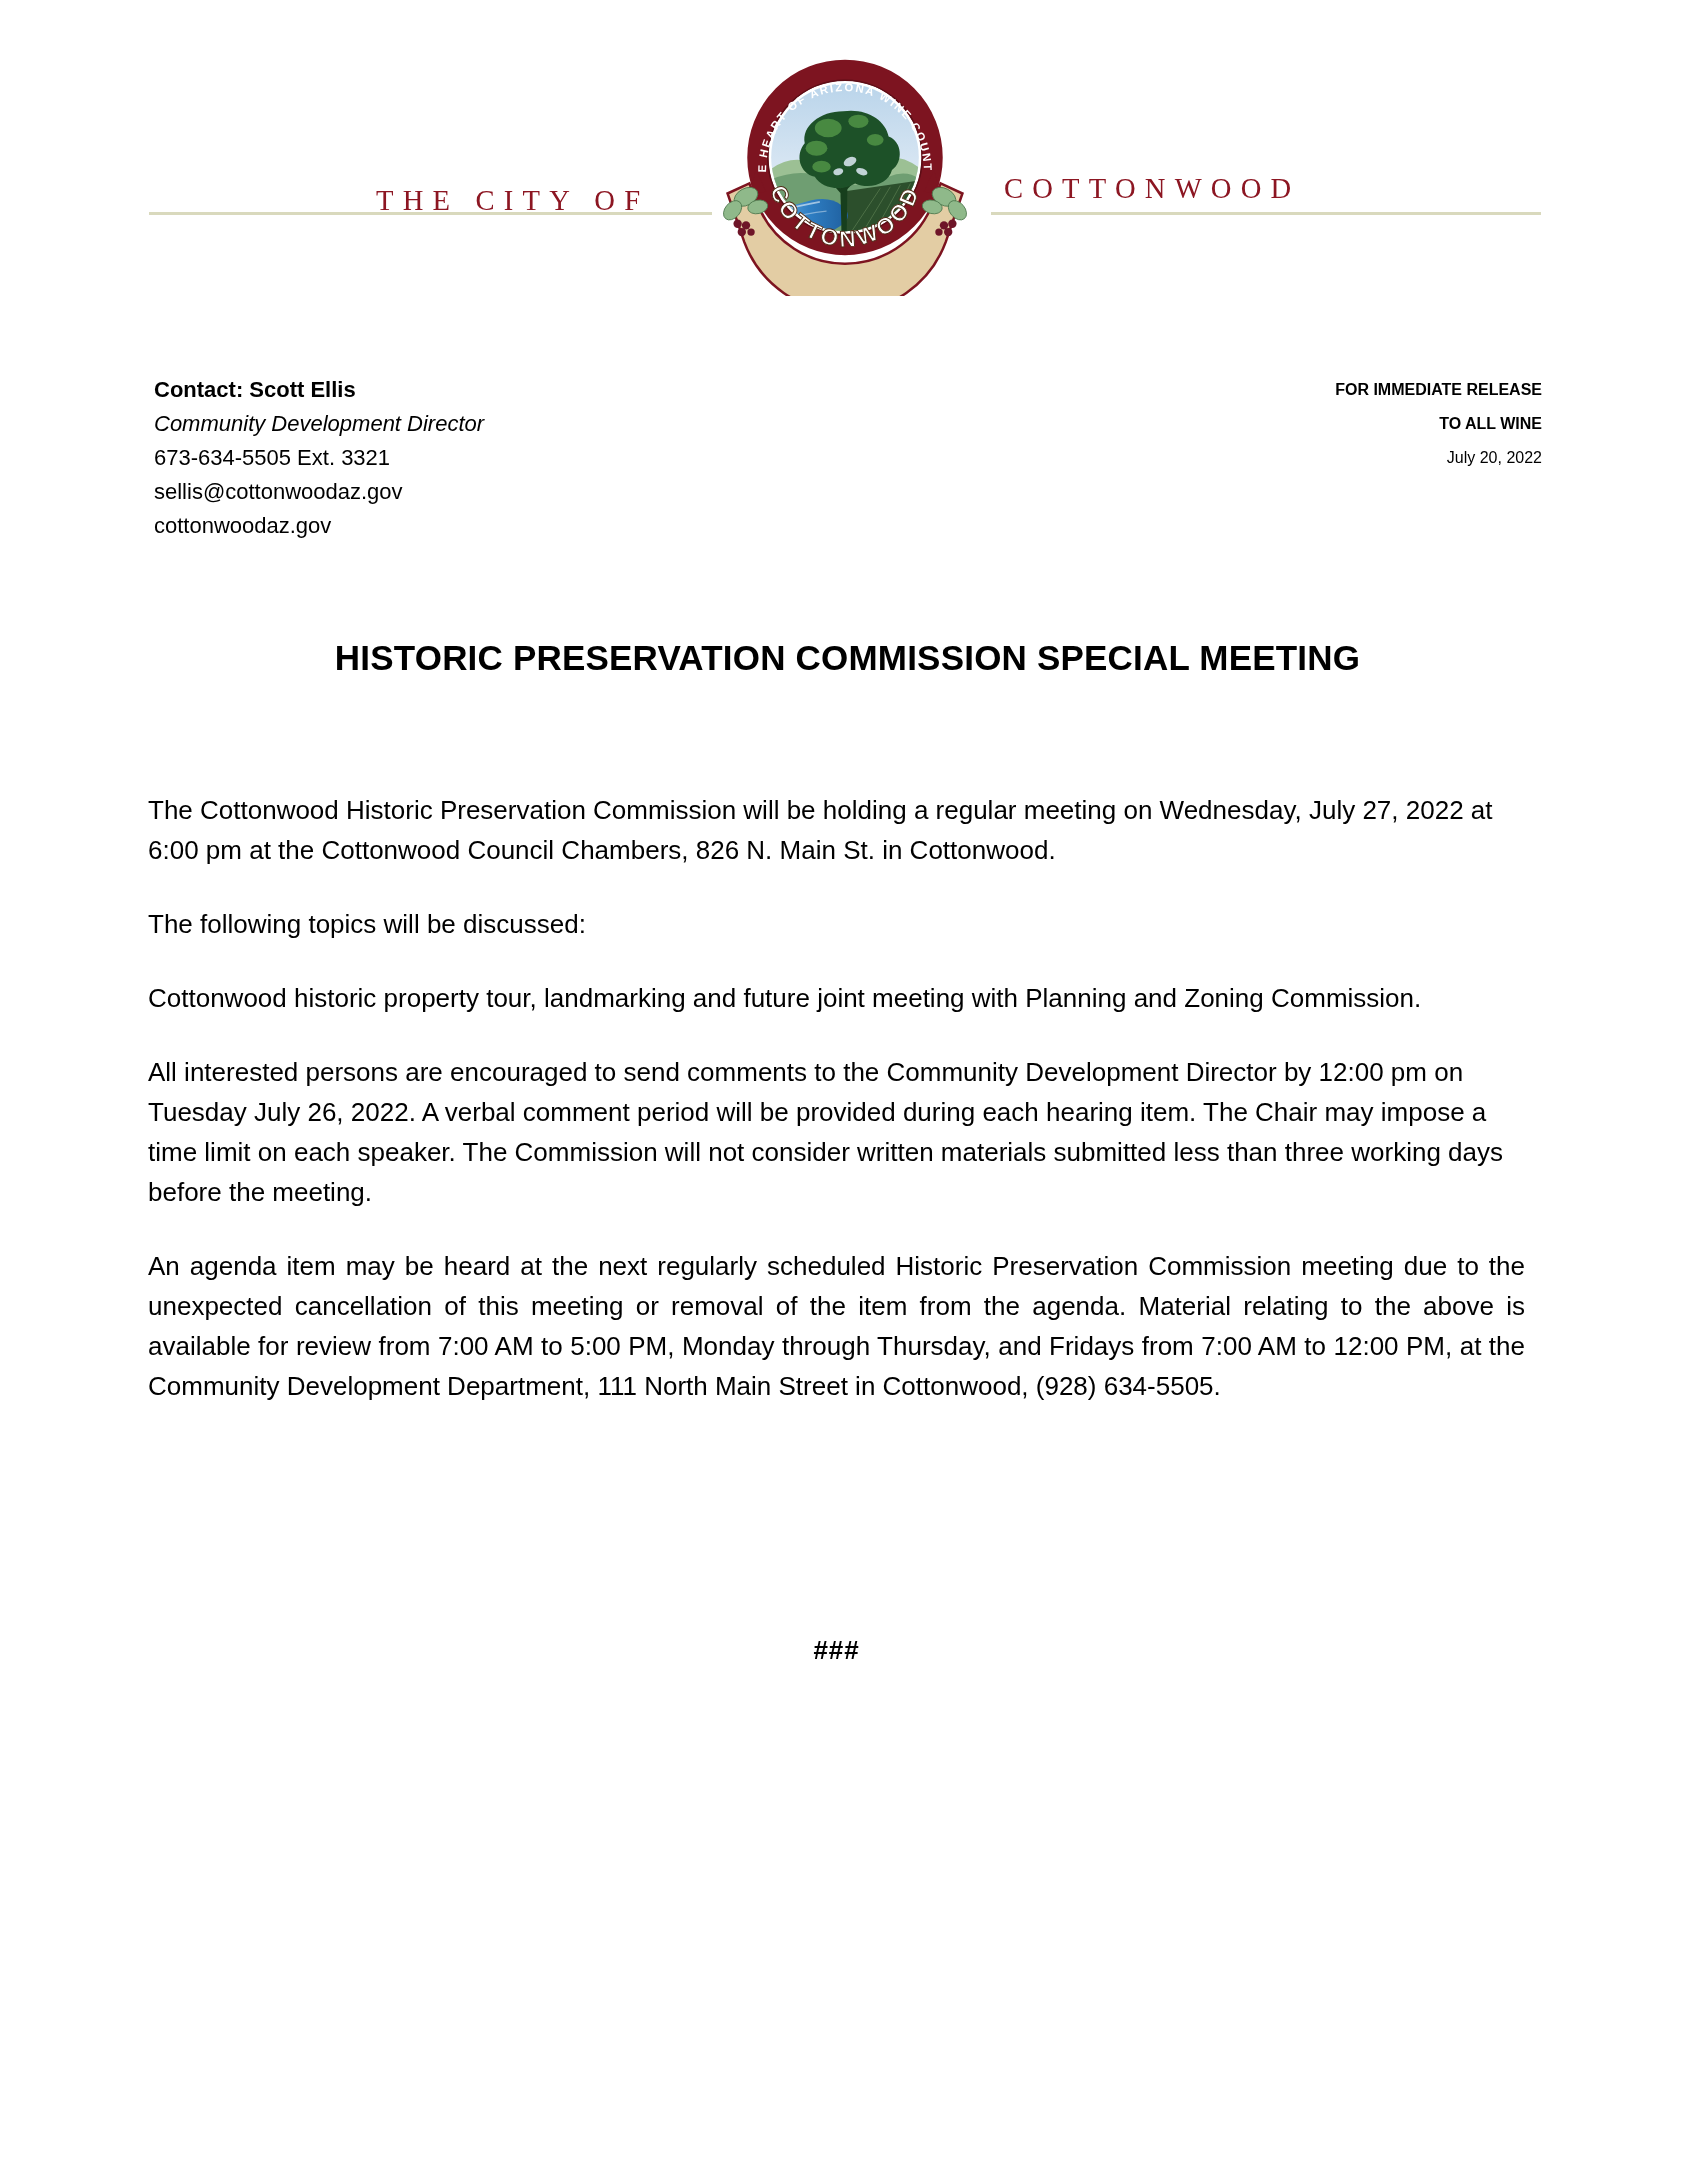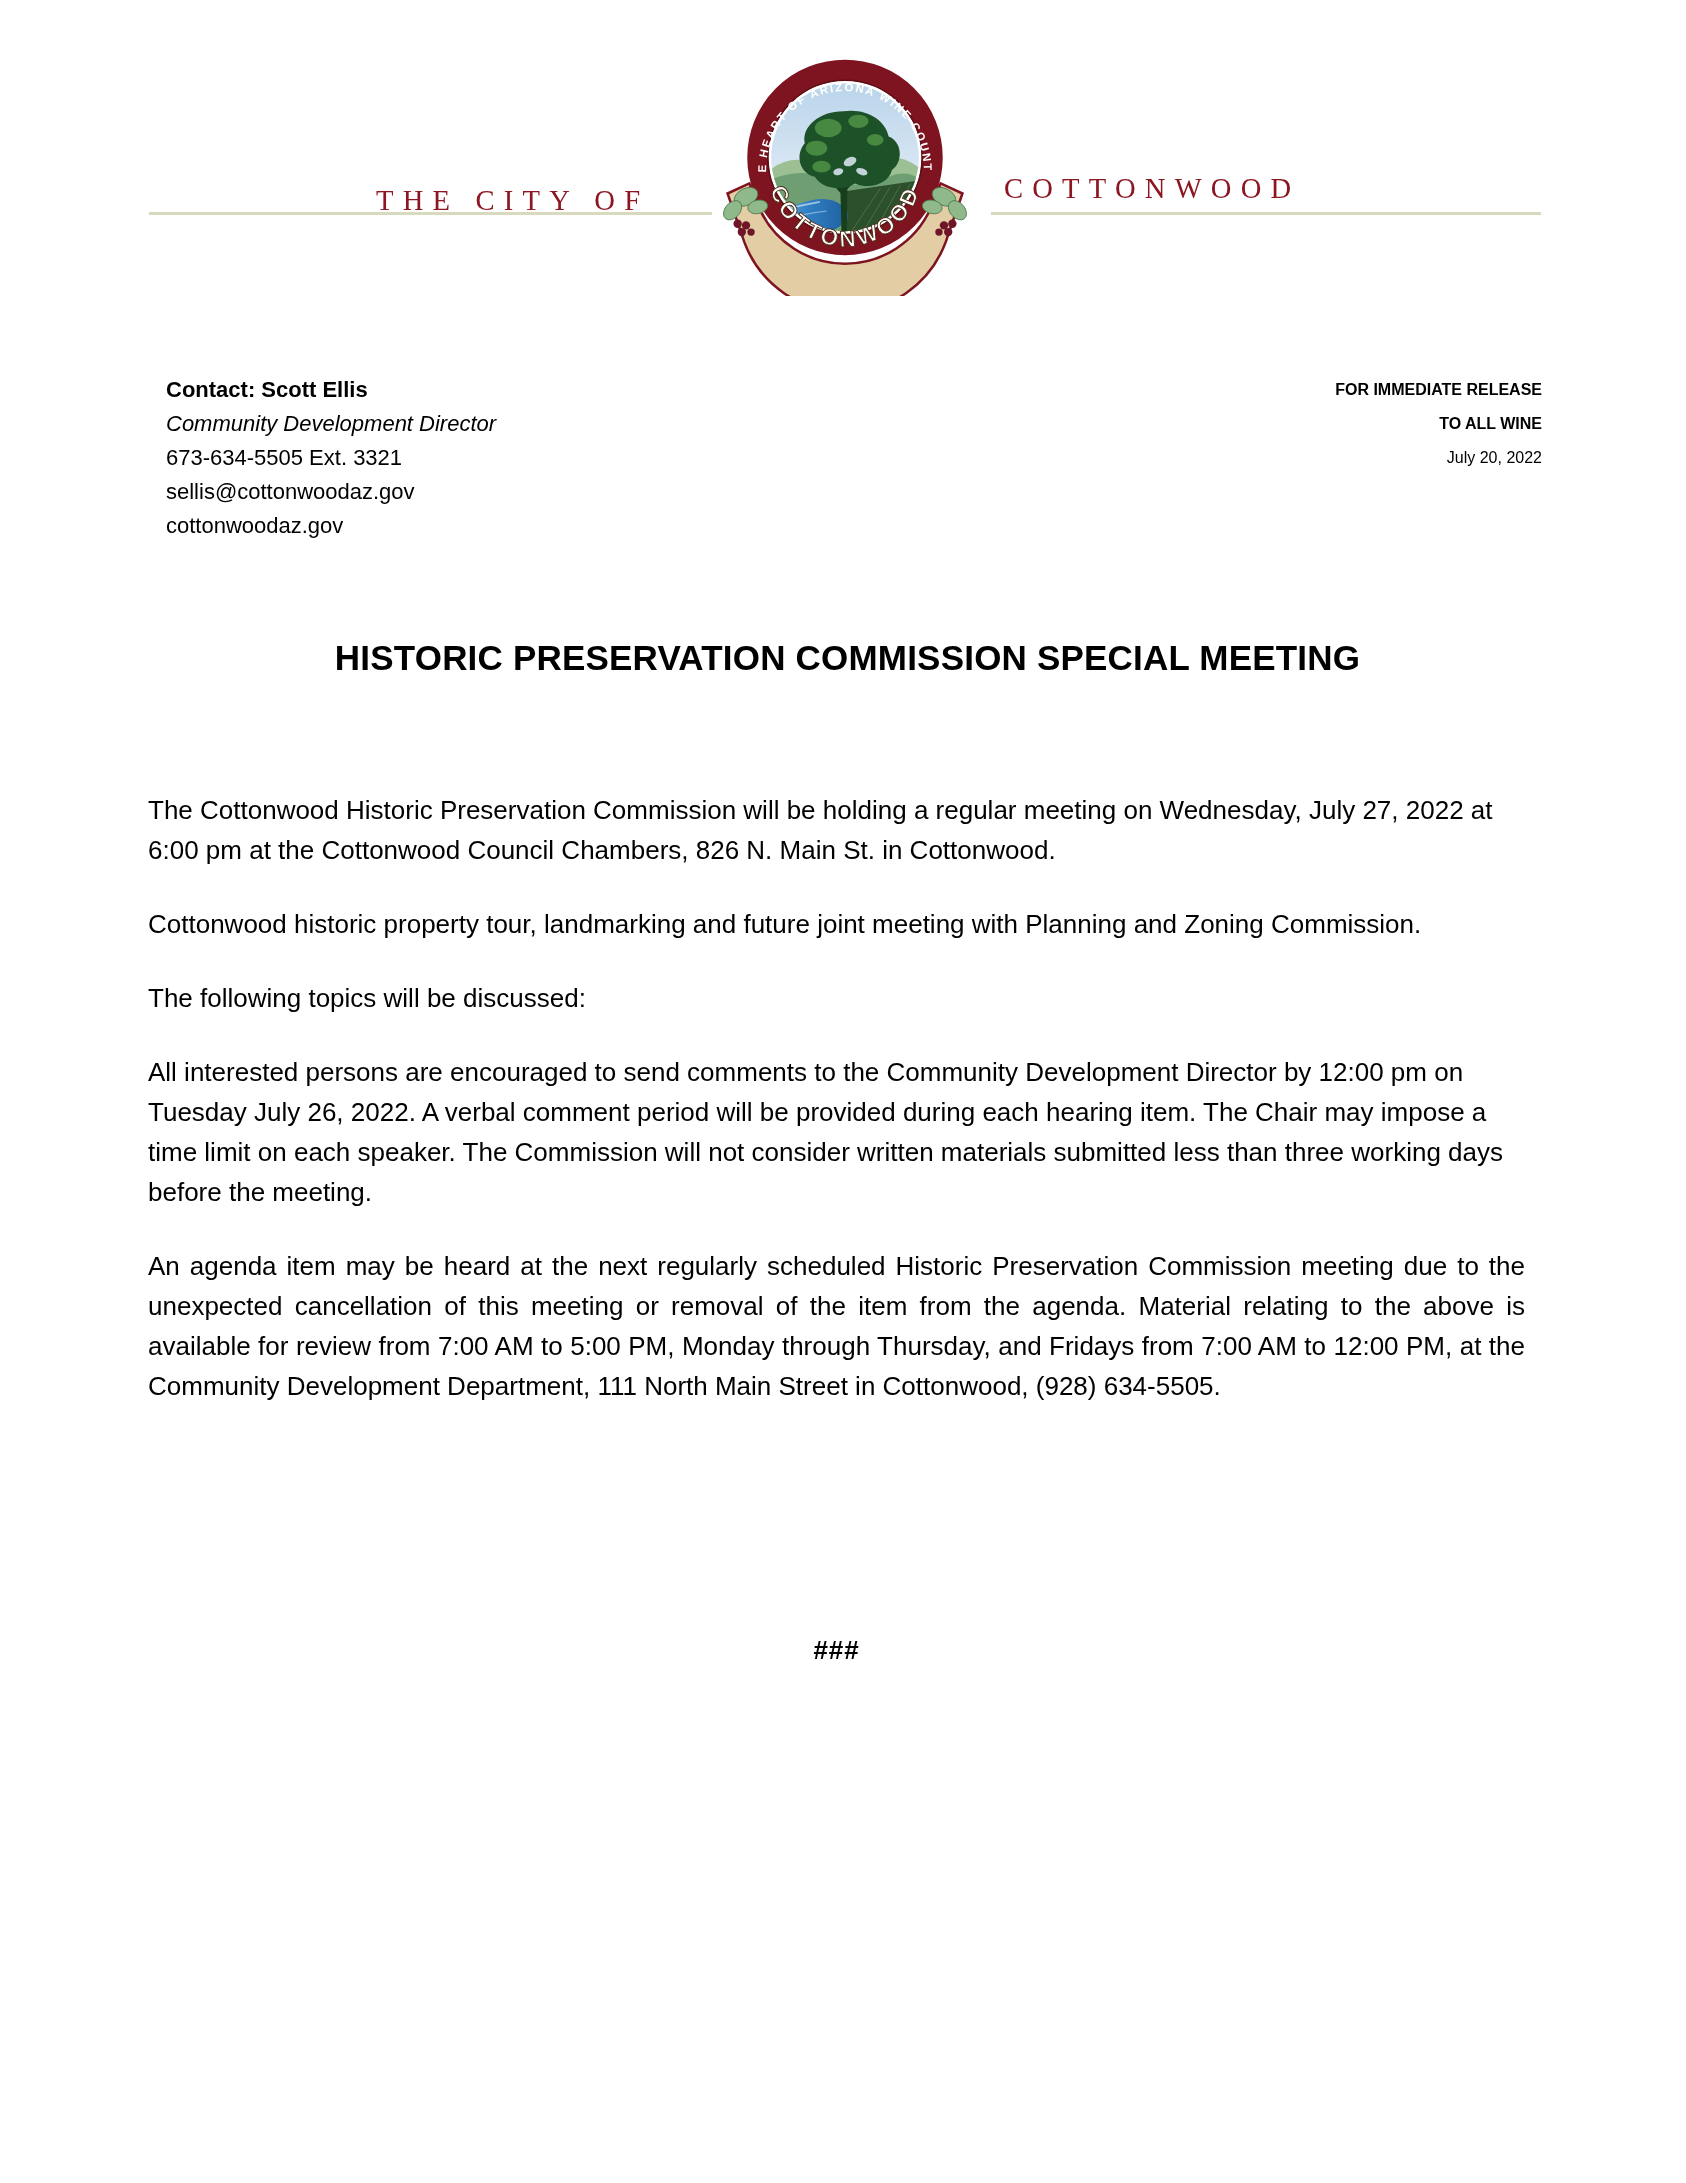--- a/index.html
+++ b/index.html
@@ -65,21 +65,21 @@
 
   
   .contact {
     position: absolute;
     left: 154px;
     top: 373px;
     font-size: 22px;
     line-height: 34px;
     color: #000;
   }
-  .contact div { white-space: nowrap; margin-left: 12px; }
+  .contact div { white-space: nowrap; }
   .c-name { font-weight: bold; }
   .c-title { font-style: italic; }
 
   .release {
     position: absolute;
     right: 145px;
     top: 373px;
     font-size: 16px;
     line-height: 34px;
     text-align: right;
@@ -275,22 +275,22 @@
   <div class="release">
     <div class="r-strong">FOR IMMEDIATE RELEASE</div>
     <div class="r-strong">TO ALL WINE</div>
     <div>July 20, 2022</div>
   </div>
 
   <div class="doc-title">HISTORIC PRESERVATION COMMISSION SPECIAL MEETING</div>
 
   <div class="body-wrap">
     <p>The Cottonwood Historic Preservation Commission will be holding a regular meeting on Wednesday, July 27, 2022 at 6:00 pm at the Cottonwood Council Chambers, 826 N. Main St. in Cottonwood.</p>
+    <p>The following topics will be discussed:</p>
     <p>Cottonwood historic property tour, landmarking and future joint meeting with Planning and Zoning Commission.</p>
-    <p>The following topics will be discussed:</p>
     <p>All interested persons are encouraged to send comments to the Community Development Director by 12:00 pm on Tuesday July 26, 2022. A verbal comment period will be provided during each hearing item. The Chair may impose a time limit on each speaker. The Commission will not consider written materials submitted less than three working days before the meeting.</p>
     <p class="justified">An agenda item may be heard at the next regularly scheduled Historic Preservation Commission meeting due to the unexpected cancellation of this meeting or removal of the item from the agenda. Material relating to the above is available for review from 7:00 AM to 5:00 PM, Monday through Thursday, and Fridays from 7:00 AM to 12:00 PM, at the Community Development Department, 111 North Main Street in Cottonwood, (928) 634-5505.</p>
     <div class="hashmark">###</div>
   </div>
 
   <div class="footer">
     
     
 
     

